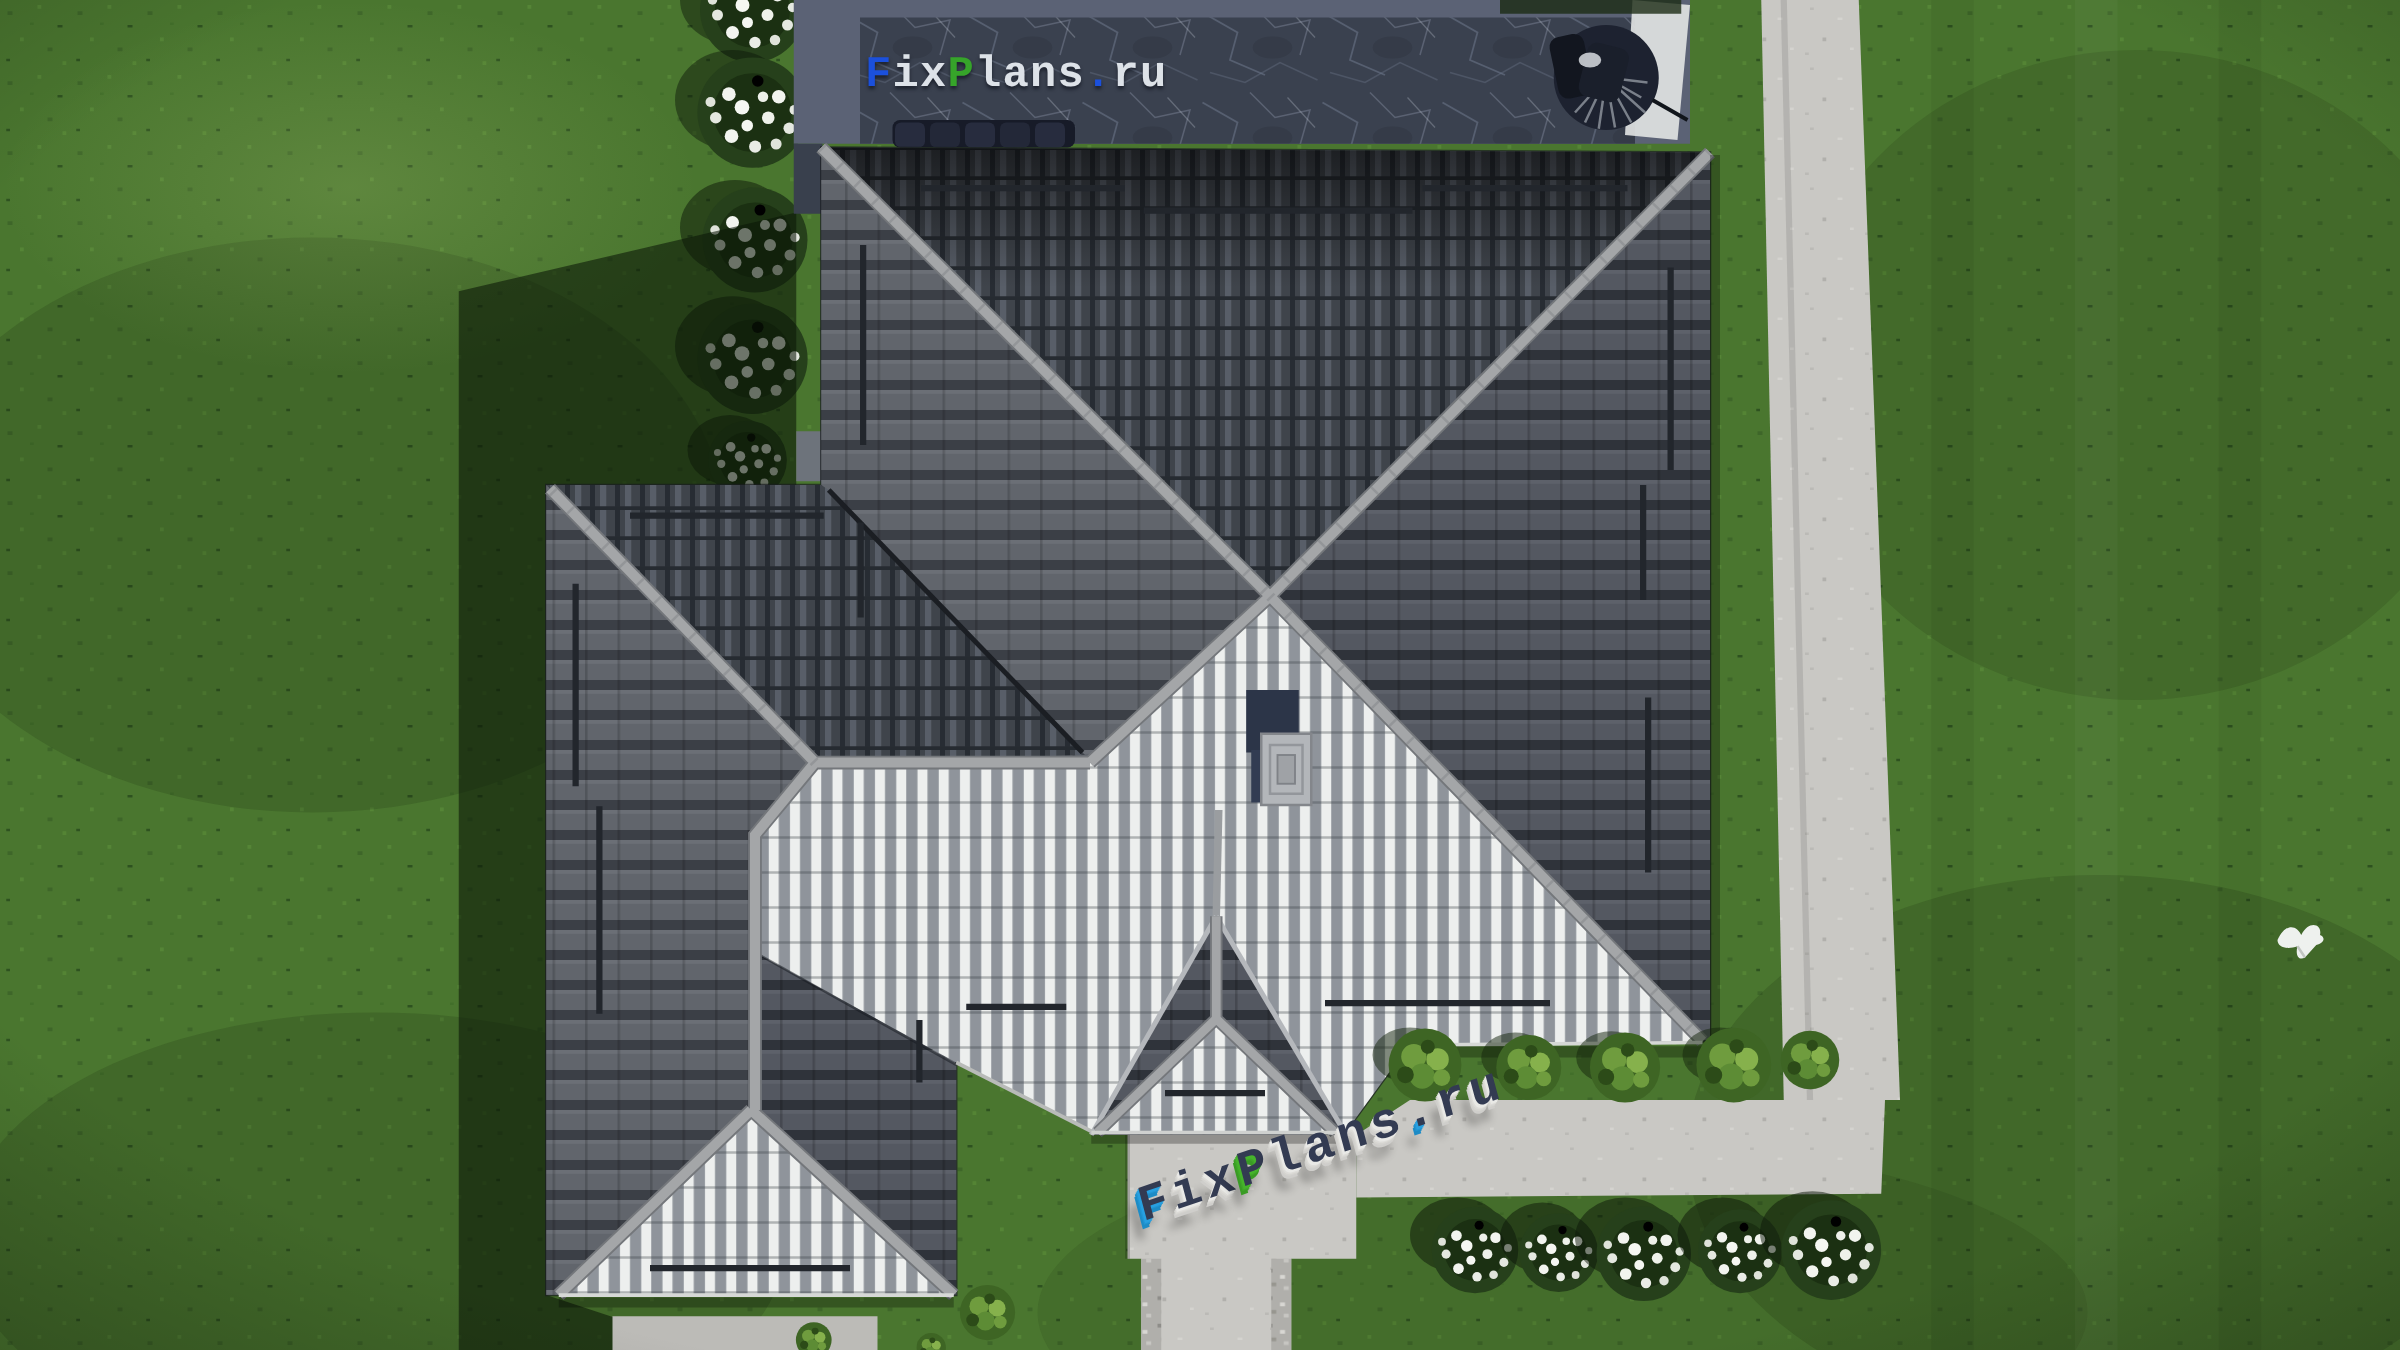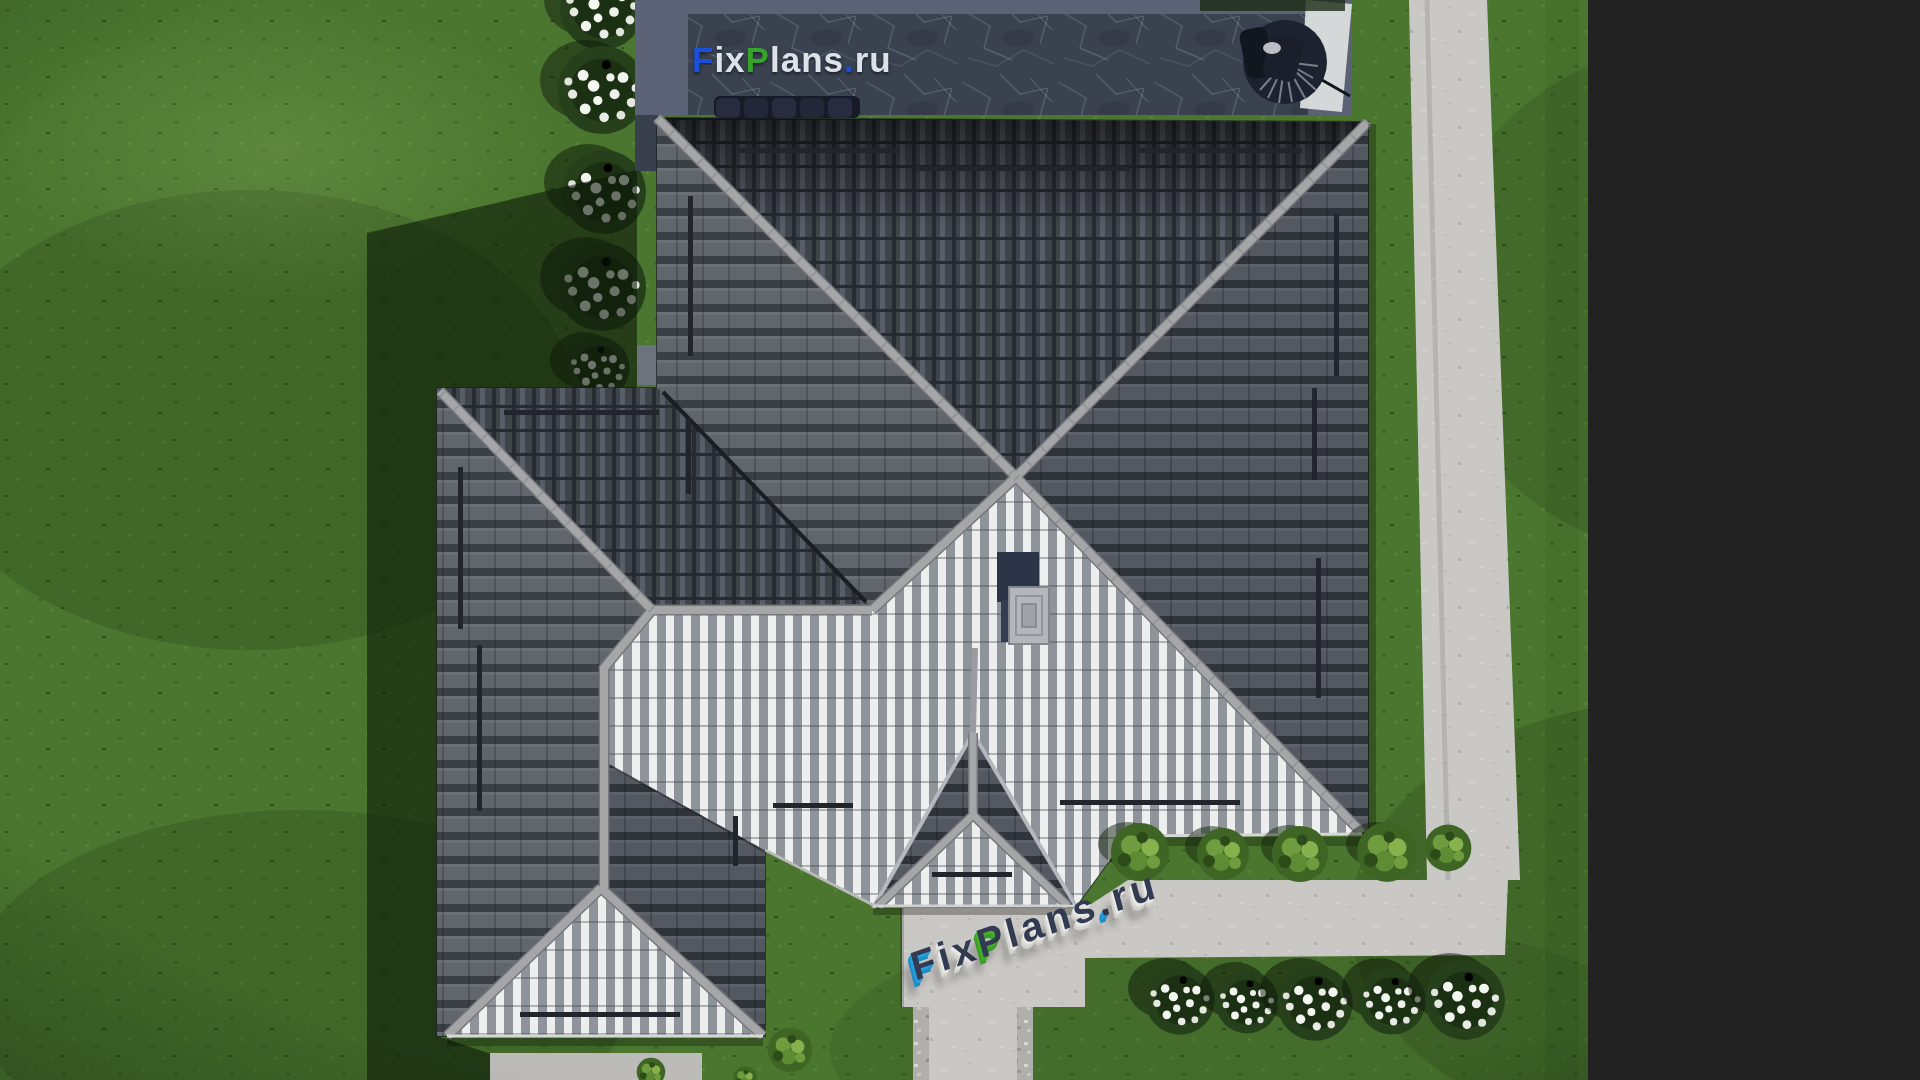--- a/index.html
+++ b/index.html
@@ -1,17 +1,17 @@
 <!DOCTYPE html>
 <html><head>
 <meta charset="utf-8">
 <style>
   html,body{margin:0;padding:0;background:#222;}
-  .stage{position:relative;width:1588px;height:1080px;overflow:hidden;
-         font-family:Liberation Sans, sans-serif;}
+  .stage{position:relative;width:1920px;height:1080px;overflow:hidden;
+         font-family:Liberation Mono, monospace;}
   .stage svg{position:absolute;left:0;top:0;}
   
   .logo{position:absolute;left:692px;top:40px;font-size:35px;font-weight:bold;
         letter-spacing:1px;pointer-events:none;white-space:nowrap;
         text-shadow:0 2px 3px rgba(8,12,22,.6);}
   .lg-blue{color:#1b50dc;}
   .lg-green{color:#36a42a;}
   .lg-white{color:#dde2e8;}
   
   .wm{position:absolute;left:906px;top:946px;font-size:40px;font-weight:bold;

